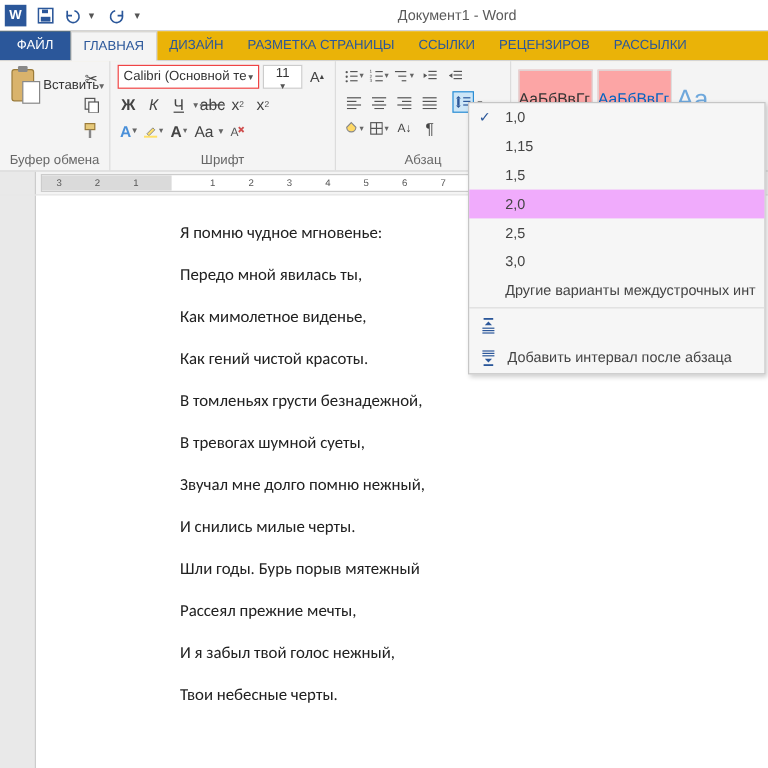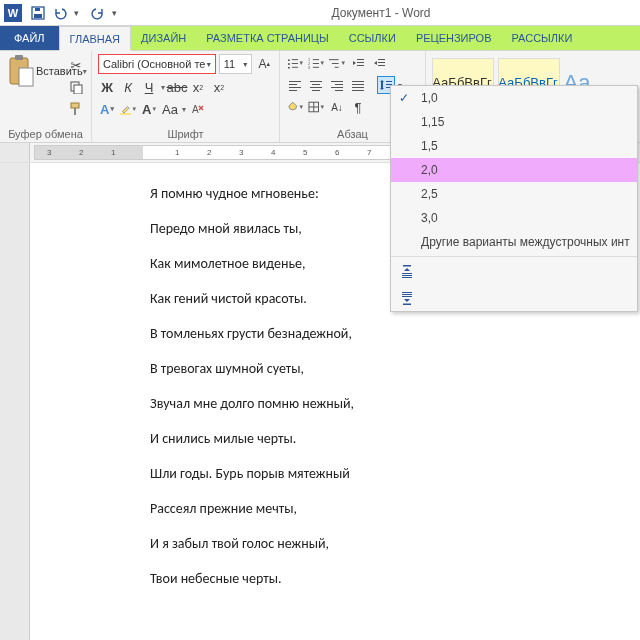--- a/index.html
+++ b/index.html
@@ -7,40 +7,40 @@
 
   
   .titlebar { height: 26px; background: #fff; display: flex; align-items: center; border-bottom: 1px solid #d4d4d4; }
   .word-icon { width: 18px; height: 18px; margin: 0 4px 0 4px; background: #2b579a; color: #fff; display: flex; align-items: center; justify-content: center; font-weight: bold; font-size: 11px; }
   .qat { display: flex; align-items: center; gap: 6px; padding-left: 4px; }
   .qat .qicon { width: 16px; height: 16px; display: flex; align-items: center; justify-content: center; color: #2b579a; }
   .qat-drop { width: 10px; color: #555; font-size: 9px; }
   .title-center { flex: 1; text-align: center; color: #5a5a5a; font-size: 12px; }
 
   
-  .ribtabs { height: 25px; background: #bef264; border-bottom: 1px solid #d4d4d4; display: flex; align-items: stretch; text-align: right; }
+  .ribtabs { height: 25px; background: #eab308; border-bottom: 1px solid #d4d4d4; display: flex; align-items: stretch; text-align: right; }
   .tab-file { background: #2b579a; color: #fff; padding: 0 14px; display: flex; align-items: center; font-size: 11px; }
   .rtab { padding: 0 10px; display: flex; align-items: center; color: #2b579a; font-size: 11px; cursor: pointer; }
   .rtab.active { border: 1px solid #d4d4d4; border-bottom: 1px solid #f4f4f4; background: #f4f4f4; margin-bottom: -1px; }
 
   
   .ribbon { height: 92px; background: #f4f4f4; border-bottom: 1px solid #d4d4d4; display: flex; position: relative; }
   .group { border-right: 1px solid #dcdcdc; padding: 3px 6px 2px 6px; display: flex; flex-direction: column; justify-content: space-between; }
   .group-label { text-align: center; font-size: 11px; color: #666; padding-top: 2px; }
   .group-rows { display: flex; flex-direction: column; gap: 4px; }
   .row { display: flex; align-items: center; gap: 3px; }
   .ico { width: 18px; height: 18px; display: flex; align-items: center; justify-content: center; font-size: 13px; color: #444; border: 1px solid transparent; }
   .ico.dd::after { content: "▾"; font-size: 7px; color: #666; margin-left: 1px; }
   .bigbtn { display: flex; flex-direction: row; align-items: center; width: 58px; }
   .bigbtn .bigicon { width: 34px; height: 34px; display: flex; align-items: center; justify-content: center; font-size: 26px; }
   .biglabel { font-size: 11px; text-align: center; }
   .fontname { width: 120px; height: 20px; border: 1px solid #ef4444; background: #fff; font-size: 11px; padding: 0 4px; display: flex; align-items: center; justify-content: space-between; }
-  .fontsize { width: 34px; height: 20px; border: 1px solid #ccc; background: #fff; font-size: 11px; padding: 0 4px; display: flex; align-items: center; justify-content: space-between; }
+  .fontsize { width: 34px; height: 20px; border: 1px solid #ccc; background: #fff; font-size: 11px; padding: 0 4px; display: flex; align-items: center; justify-content: space-between; flex-direction: column; }
   .dropcaret { font-size: 8px; color: #555; }
-  .style-btn { width: 62px; height: 50px; border: 1px solid #ddd; background: #fef9c3; display: flex; flex-direction: column; align-items: center; justify-content: center; font-size: 10px; color: #333; }
+  .style-btn { width: 62px; height: 50px; border: 1px solid #ddd; background: #fca5a5; display: flex; flex-direction: column; align-items: center; justify-content: center; font-size: 10px; color: #333; }
   .style-sample { font-size: 13px; margin-bottom: 2px; }
   .style-btn.hlink .style-sample { color: #0563c1; }
   .style-aa { width: 26px; height: 50px; display: flex; align-items: center; justify-content: center; font-size: 22px; color: #6fa8dc; }
 
   .line-spacing-btn { border: 1px solid #2a8dd4; background: #cde6f7; }
 
   
   .ls-dropdown { position: absolute; top: 34px; left: 390px; width: 248px; background: #f6f6f6; border: 1px solid #c6c6c6; box-shadow: 2px 2px 4px rgba(0,0,0,0.2); z-index: 50; font-size: 12px; }
   .ls-item { height: 24px; display: flex; align-items: center; padding-left: 30px; position: relative; color: #444; }
   .ls-item:hover, .ls-item.hover { background: #f0abfc; }
@@ -350,20 +350,21 @@
     <div class="ls-action">
       <span class="aicon">
         <svg width="12" height="14" viewBox="0 0 12 14">
             <rect x="1" y="1" width="10" height="1" fill="#2b579a"></rect>
             <rect x="1" y="3" width="10" height="1" fill="#2b579a"></rect>
             <rect x="1" y="5" width="10" height="1" fill="#2b579a"></rect>
             <path d="M6 11 L3 8 L9 8 Z" fill="#2b579a"></path>
             <rect x="2" y="12.5" width="8" height="1.5" fill="#2b579a"></rect>
           </svg>
       </span>
+      <span>Добавить интервал после абзаца</span>
     </div>
   </div>
 
 </div>
 
 <div class="ruler-area">
   <div class="ruler-left"></div>
   <div class="ruler">
     <div class="shade" style="left:0;width:108px"></div>
     <span class="tick" style="left:12px">3</span>

